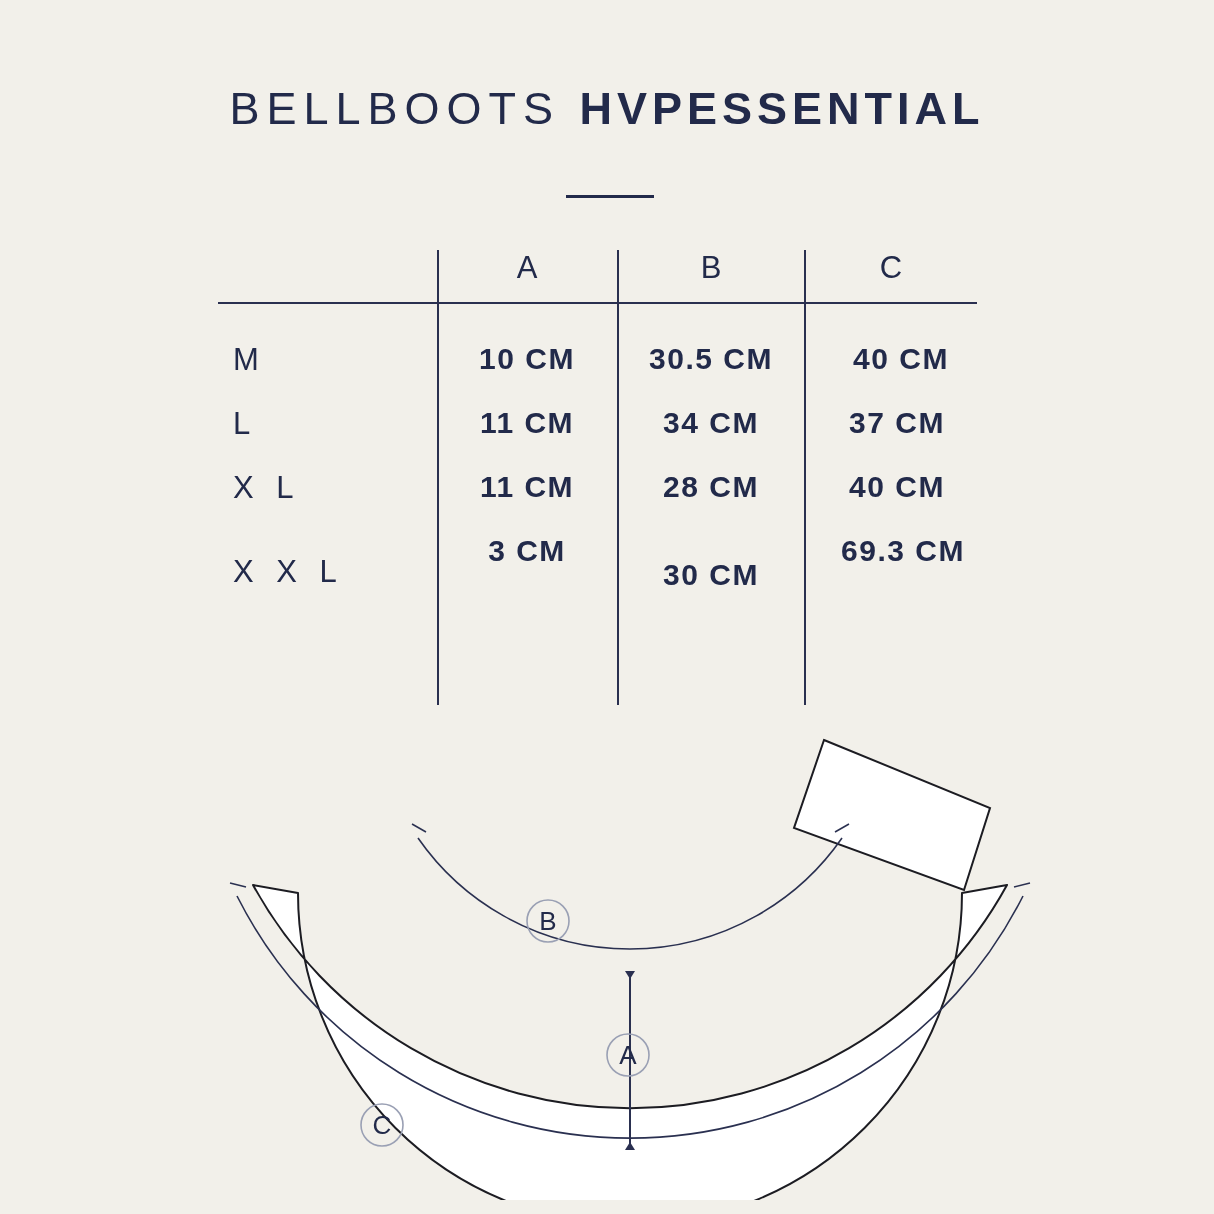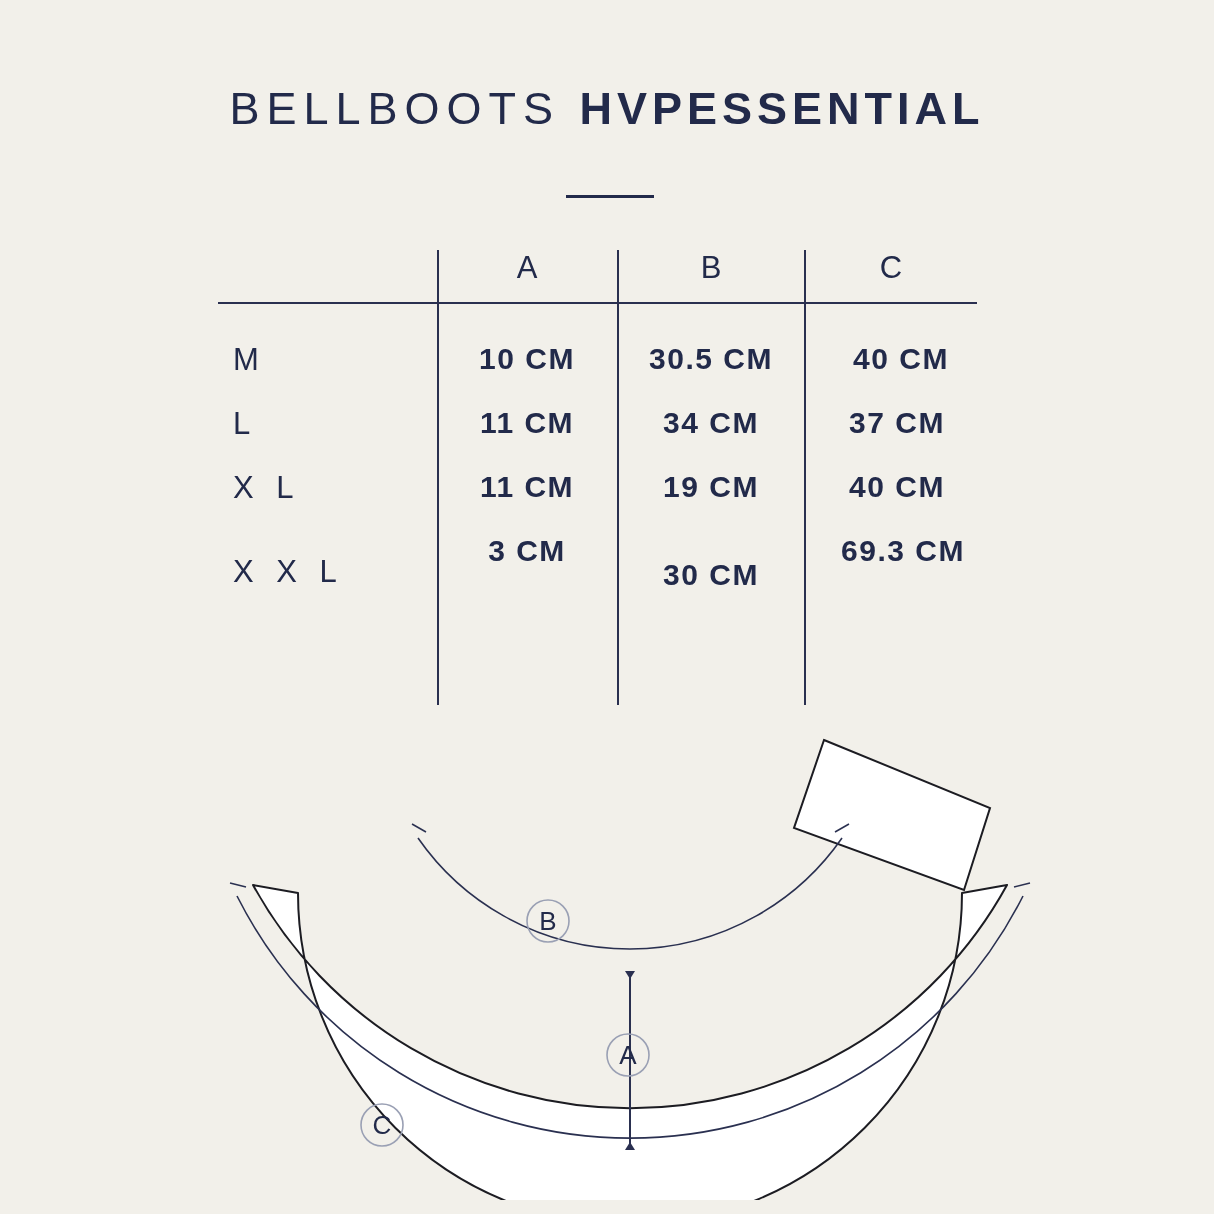--- a/index.html
+++ b/index.html
@@ -144,21 +144,21 @@
     <div class="cell cell-center" style="left:711px; top:344px">30.5 CM</div>
     <div class="cell cell-center" style="left:901px; top:344px">40 CM</div>
 
     <div class="rowlabel" style="top:408px">L</div>
     <div class="cell cell-center" style="left:527px; top:408px">11 CM</div>
     <div class="cell cell-center" style="left:711px; top:408px">34 CM</div>
     <div class="cell cell-center" style="left:897px; top:408px">37 CM</div>
 
     <div class="rowlabel" style="top:472px">X L</div>
     <div class="cell cell-center" style="left:527px; top:472px">11 CM</div>
-    <div class="cell cell-center" style="left:711px; top:472px">19 CM</div>
+    <div class="cell cell-center" style="left:711px; top:472px">28 CM</div>
     <div class="cell cell-center" style="left:897px; top:472px">40 CM</div>
 
     <div class="rowlabel" style="top:556px">X X L</div>
     <div class="cell cell-center" style="left:527px; top:536px">3 CM</div>
     <div class="cell cell-center" style="left:711px; top:560px">30 CM</div>
     <div class="cell cell-center" style="left:903px; top:536px">69.3 CM</div>
   </div>
 
   <div class="diagram">
     <svg width="860" height="480" viewBox="0 0 860 480" xmlns="http://www.w3.org/2000/svg">

